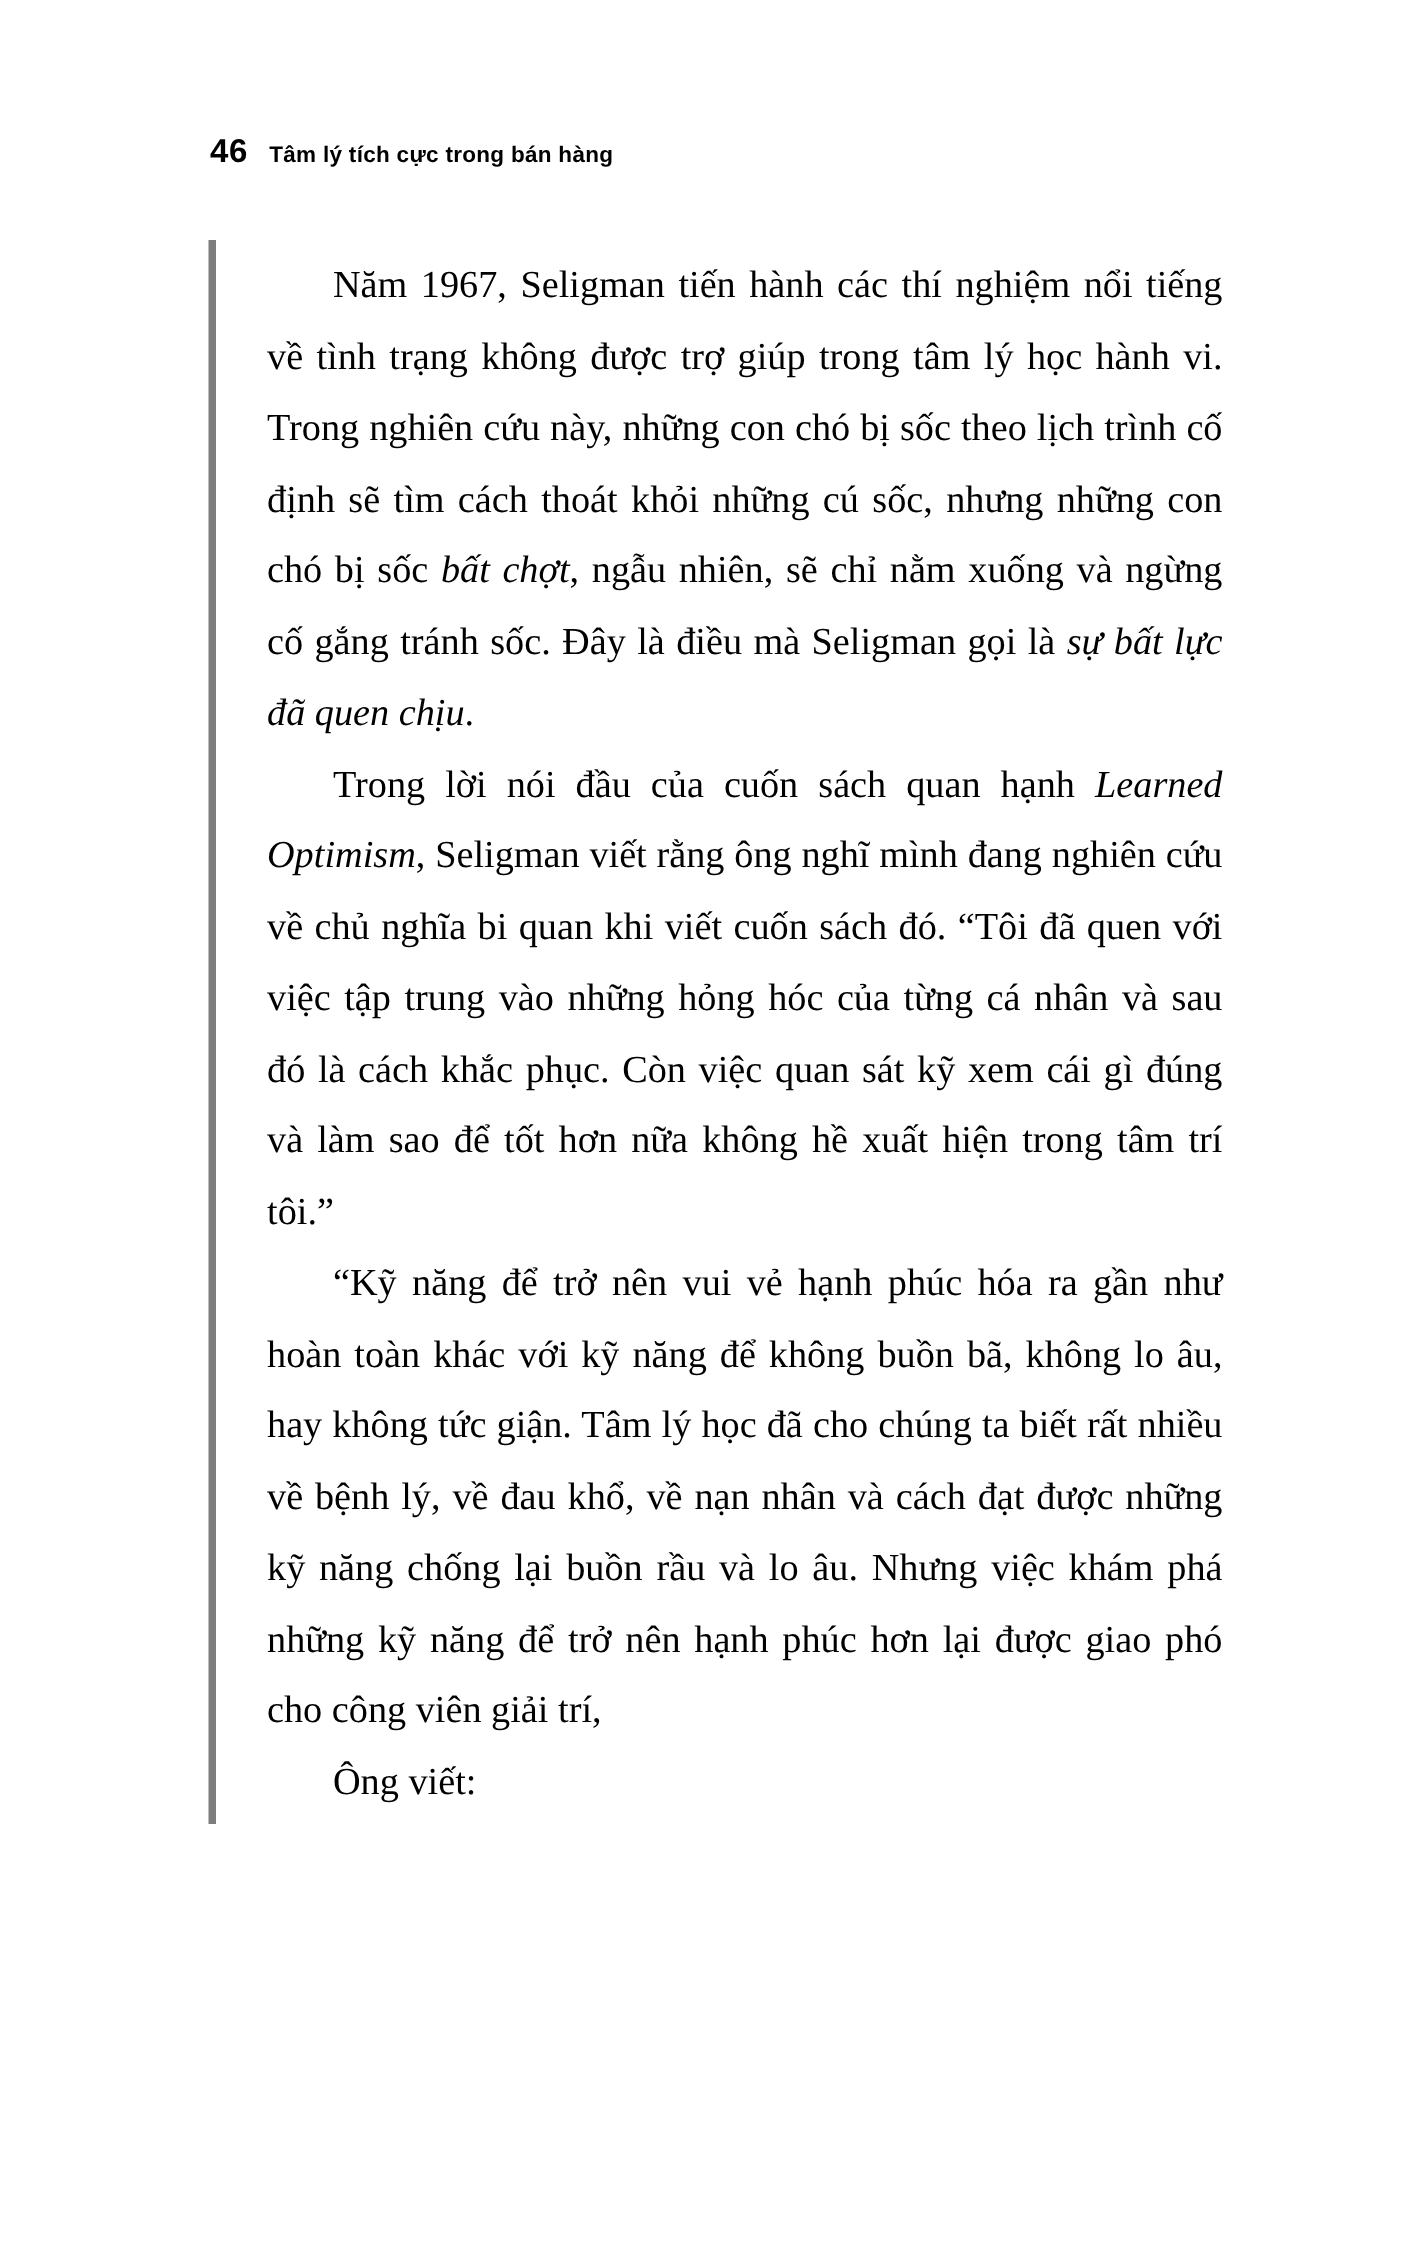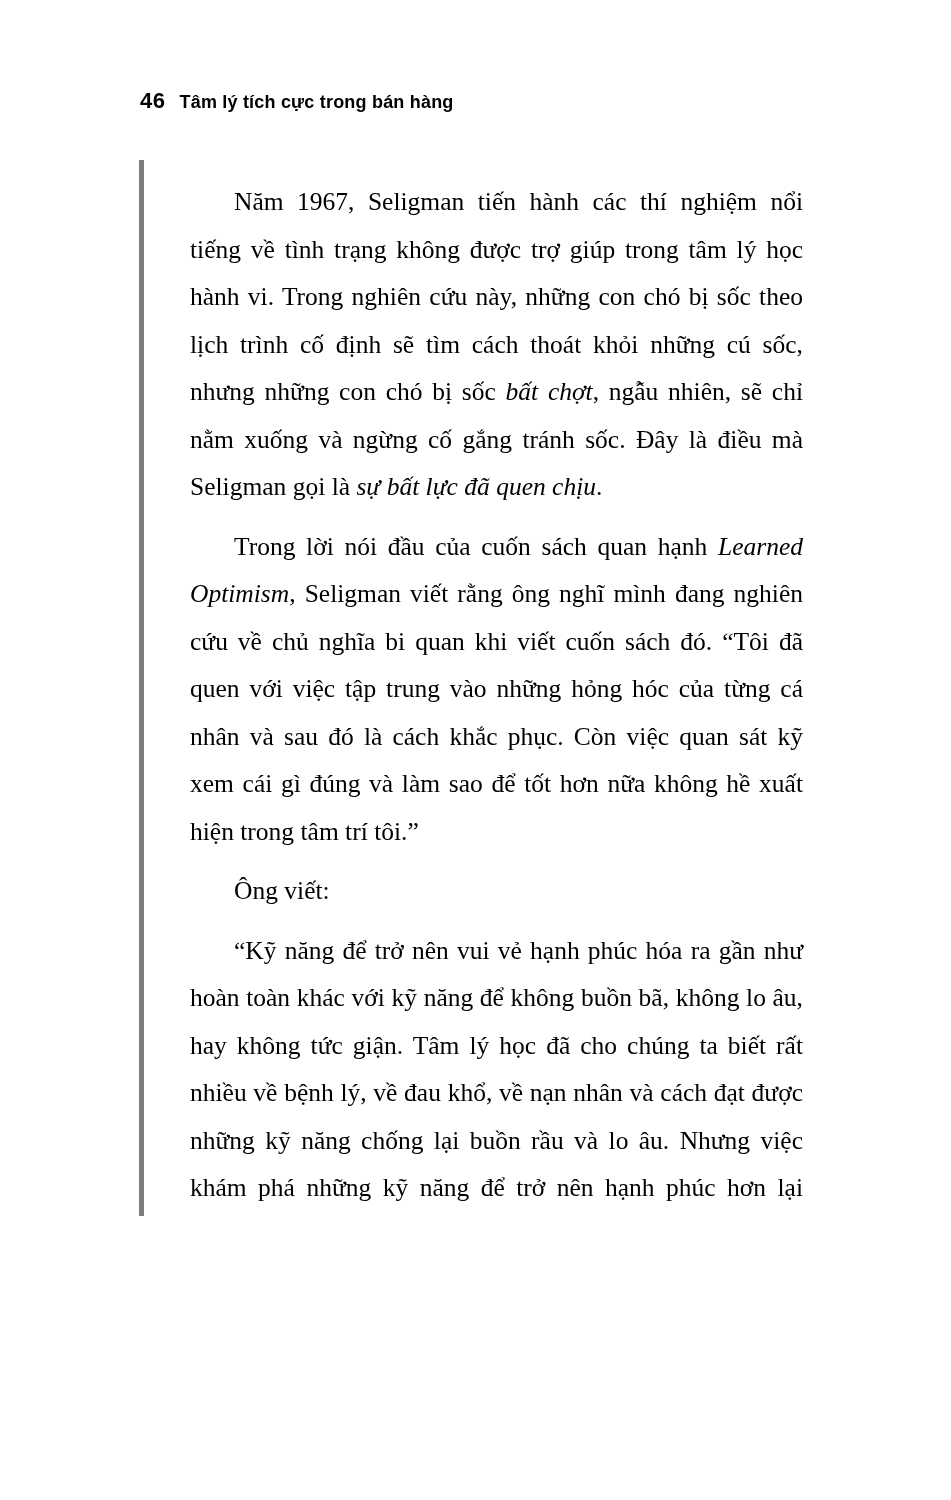--- a/index.html
+++ b/index.html
@@ -24,21 +24,21 @@
     align-items: baseline;
     gap: 14px;
     font-family: "Liberation Sans", sans-serif;
     font-weight: bold;
   }
   .header .folio {
     font-size: 22px;
     letter-spacing: 0.5px;
   }
   .header .running-title {
-    font-size: 18px;
+    font-size: 15px;
     letter-spacing: 0.2px;
   }
   .rule {
     position: absolute;
     left: 139px;
     top: 160px;
     width: 5px;
     height: 1214px;
     background: #7d7d7d;
   }
@@ -46,21 +46,21 @@
     position: absolute;
     left: 178px;
     top: 166px;
     width: 637px;
     font-size: 25.5px;
     line-height: 47.5px;
     text-align: justify;
     text-justify: inter-word;
   }
   .column p {
-    margin: 12px;
+    margin: 0;
     text-indent: 44px;
   }
   .column i {
     font-style: italic;
   }
 </style>
 </head>
 <body>
 
 <div class="page">
@@ -68,17 +68,17 @@
   <div class="header">
     <span class="folio">46</span>
     <span class="running-title">Tâm lý tích cực trong bán hàng</span>
   </div>
 
   <div class="rule"></div>
 
   <div class="column" id="body-column">
       <p><span>Năm 1967, Seligman tiến hành các thí nghiệm nổi tiếng về tình trạng không được trợ giúp trong tâm lý học hành vi. Trong nghiên cứu này, những con chó bị sốc theo lịch trình cố định sẽ tìm cách thoát khỏi những cú sốc, nhưng những con chó bị sốc </span><i>bất chợt</i><span>, ngẫu nhiên, sẽ chỉ nằm xuống và ngừng cố gắng tránh sốc. Đây là điều mà Seligman gọi là </span><i>sự bất lực đã quen chịu</i><span>.</span></p>
       <p><span>Trong lời nói đầu của cuốn sách quan hạnh </span><i>Learned Optimism</i><span>, Seligman viết rằng ông nghĩ mình đang nghiên cứu về chủ nghĩa bi quan khi viết cuốn sách đó. “Tôi đã quen với việc tập trung vào những hỏng hóc của từng cá nhân và sau đó là cách khắc phục. Còn việc quan sát kỹ xem cái gì đúng và làm sao để tốt hơn nữa không hề xuất hiện trong tâm trí tôi.”</span></p>
+      <p><span>“Kỹ năng để trở nên vui vẻ hạnh phúc hóa ra gần như hoàn toàn khác với kỹ năng để không buồn bã, không lo âu, hay không tức giận. Tâm lý học đã cho chúng ta biết rất nhiều về bệnh lý, về đau khổ, về nạn nhân và cách đạt được những kỹ năng chống lại buồn rầu và lo âu. Nhưng việc khám phá những kỹ năng để trở nên hạnh phúc hơn lại được giao phó cho công viên giải trí,</span></p>
       <p><span>Ông viết:</span></p>
-      <p><span>“Kỹ năng để trở nên vui vẻ hạnh phúc hóa ra gần như hoàn toàn khác với kỹ năng để không buồn bã, không lo âu, hay không tức giận. Tâm lý học đã cho chúng ta biết rất nhiều về bệnh lý, về đau khổ, về nạn nhân và cách đạt được những kỹ năng chống lại buồn rầu và lo âu. Nhưng việc khám phá những kỹ năng để trở nên hạnh phúc hơn lại được giao phó cho công viên giải trí,</span></p>
     </div>
 
 </div>
 
 </body></html>

